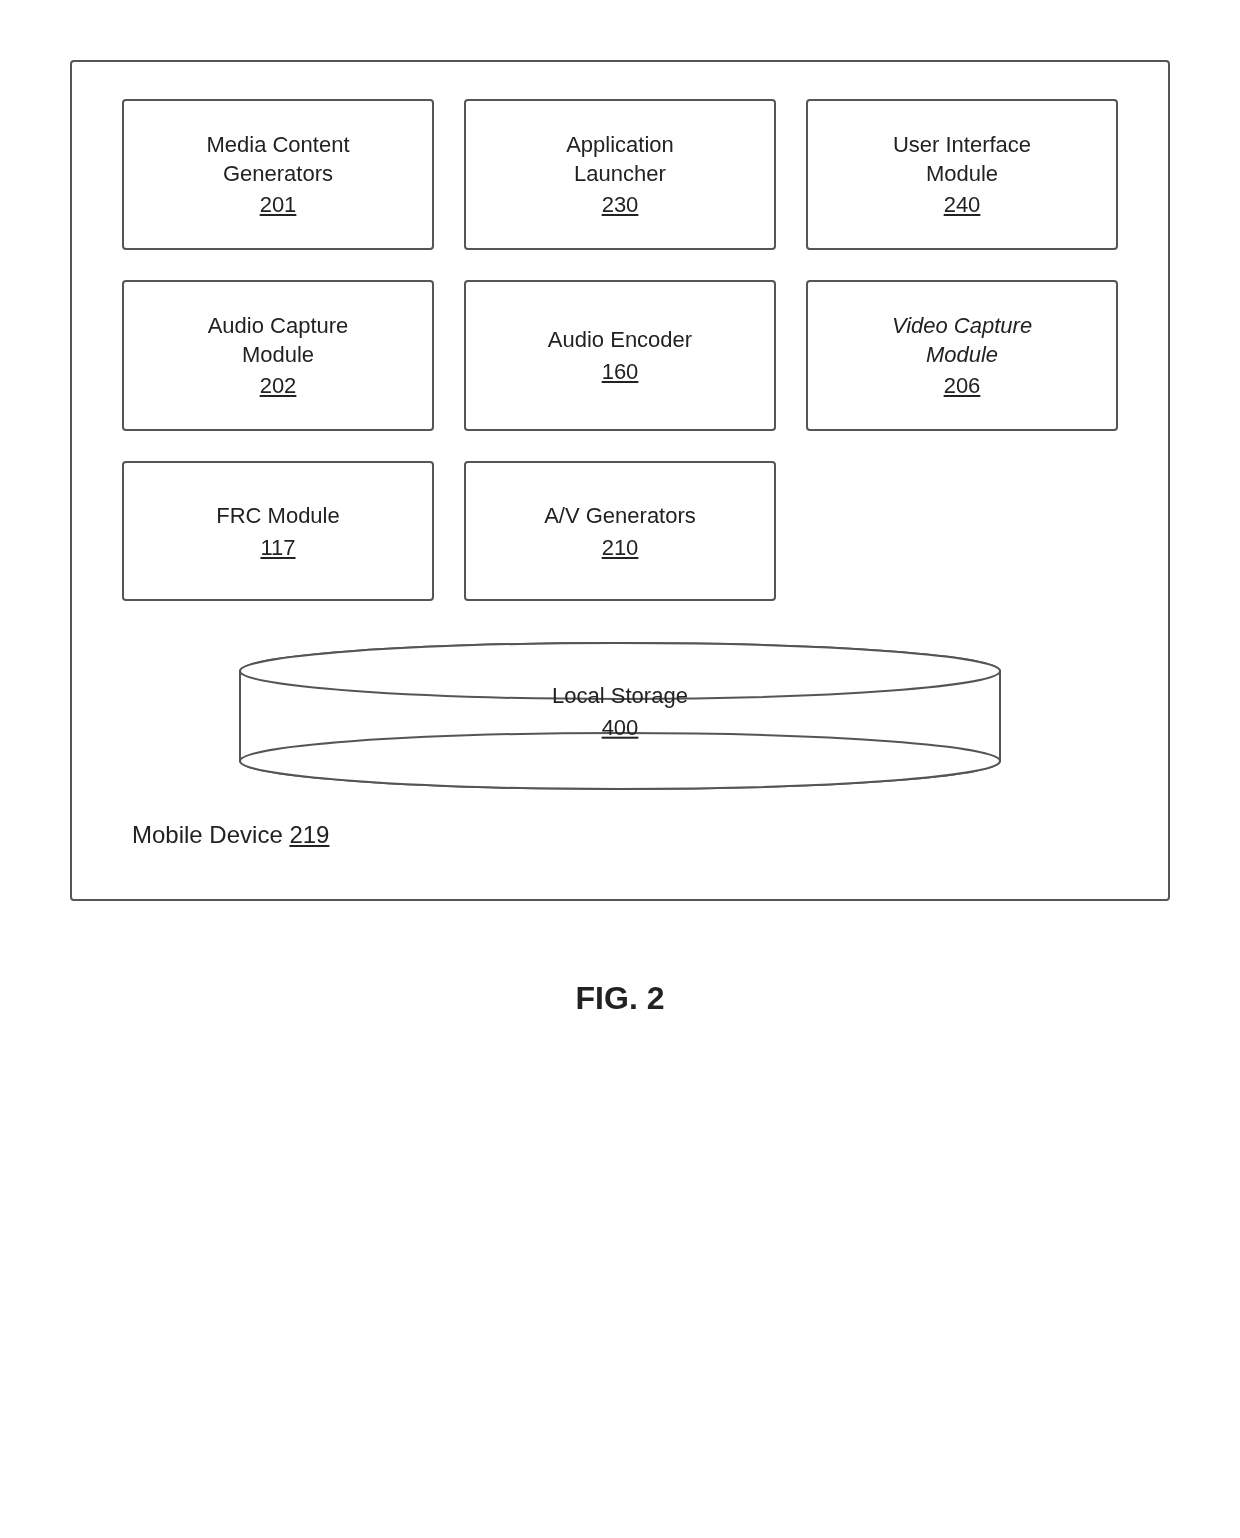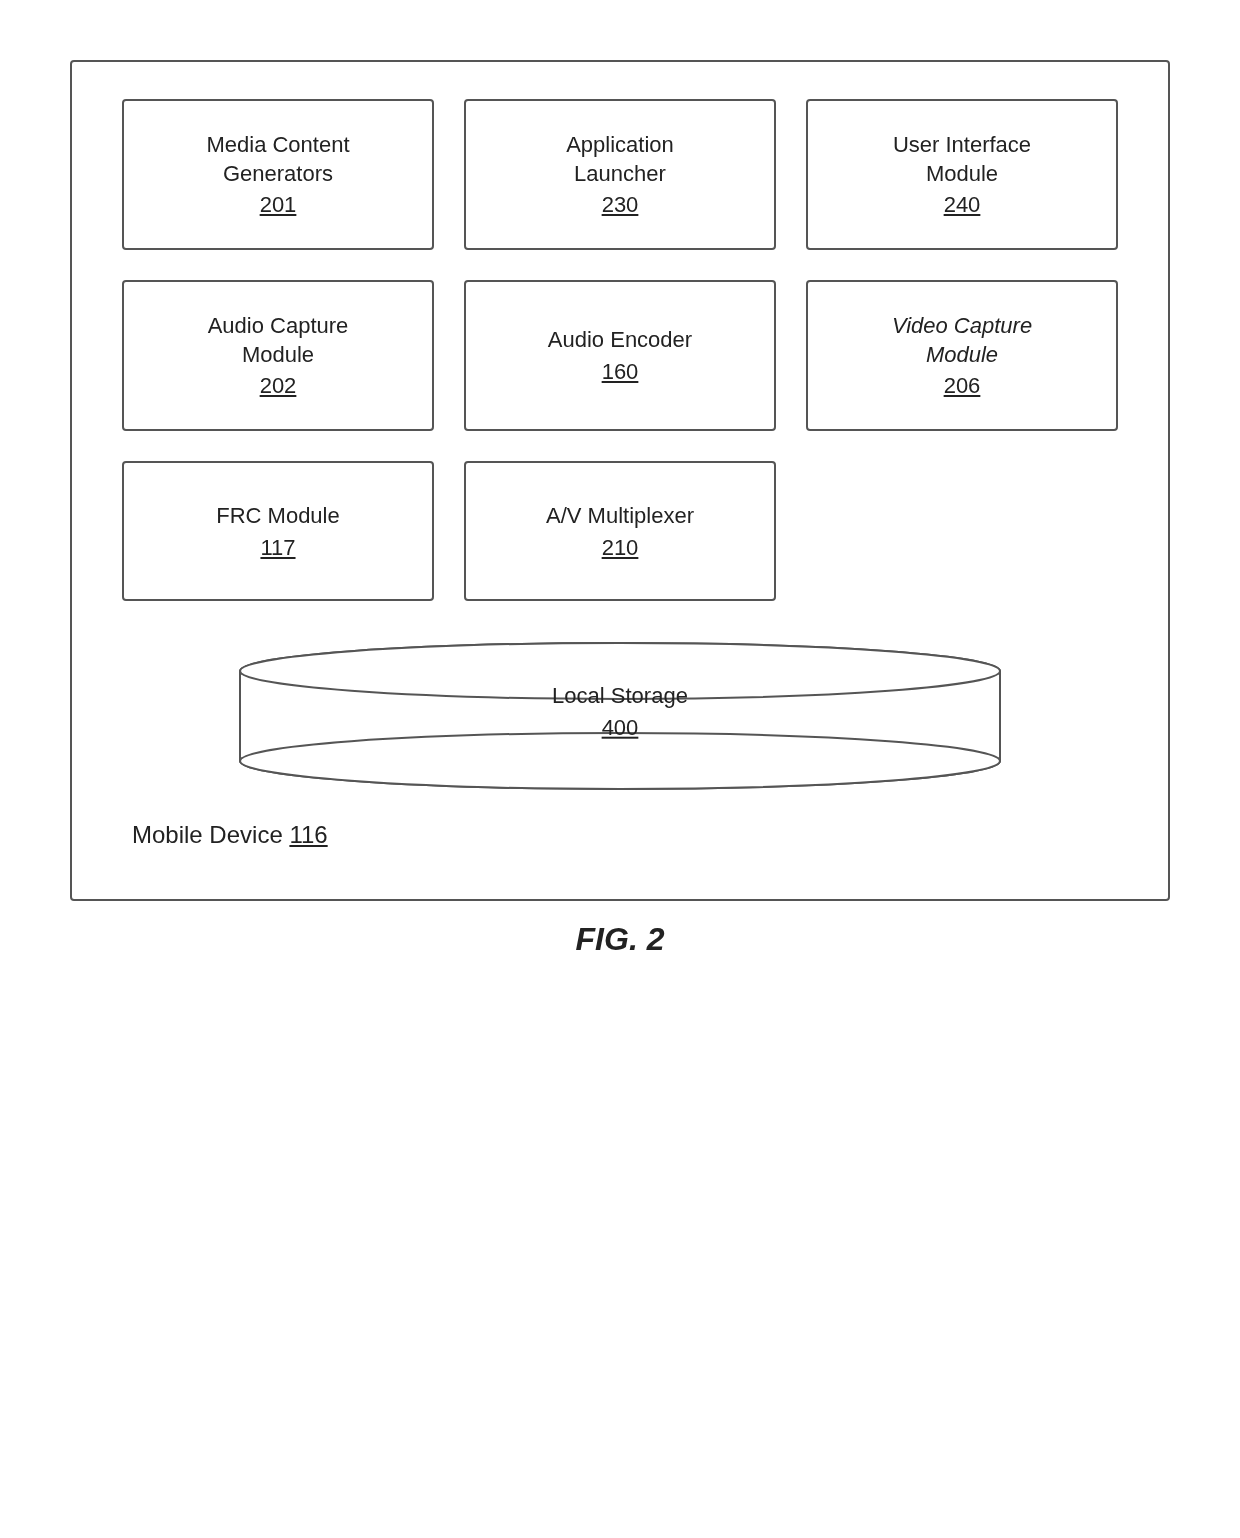--- a/index.html
+++ b/index.html
@@ -86,23 +86,22 @@
       align-self: flex-start;
       padding-left: 10px;
     }
 
     .mobile-device-label .device-number {
       text-decoration: underline;
     }
 
     .fig-label {
       font-size: 32px;
-      font-style: italic;
       font-weight: bold;
-      margin-top: 20px;
+      margin-top: 79px;
       color: #222;
     }
   </style>
 </head>
 <body>
 
 <div class="diagram-container">
 
   <div class="grid-section">
     <div class="module-box">
@@ -133,21 +132,21 @@
       <div class="module-number">206</div>
     </div>
   </div>
 
   <div class="grid-section">
     <div class="module-box">
       <div class="module-name" style="white-space:pre-line;">FRC Module</div>
       <div class="module-number">117</div>
     </div>
     <div class="module-box">
-      <div class="module-name" style="white-space:pre-line;">A/V Multiplexer</div>
+      <div class="module-name" style="white-space:pre-line;">A/V Generators</div>
       <div class="module-number">210</div>
     </div>
   </div>
 
   <div class="storage-section">
     <div class="cylinder">
       
       <svg width="800" height="160" viewBox="0 0 800 160" xmlns="http://www.w3.org/2000/svg">
 
         <line x1="20" y1="40" x2="20" y2="130" stroke="#555" stroke-width="2"></line>
@@ -165,18 +164,18 @@
       </svg>
       <div class="cylinder-label">
         <div class="module-name" style="font-size:22px;">Local Storage</div>
         <div class="module-number" style="font-size:22px;">400</div>
       </div>
     </div>
   </div>
 
   <div class="mobile-device-label">
     <span>Mobile Device</span>
-    <span class="device-number">116</span>
+    <span class="device-number">219</span>
   </div>
 
 </div>
 
 <div class="fig-label">FIG. 2</div>
 
 </body></html>

